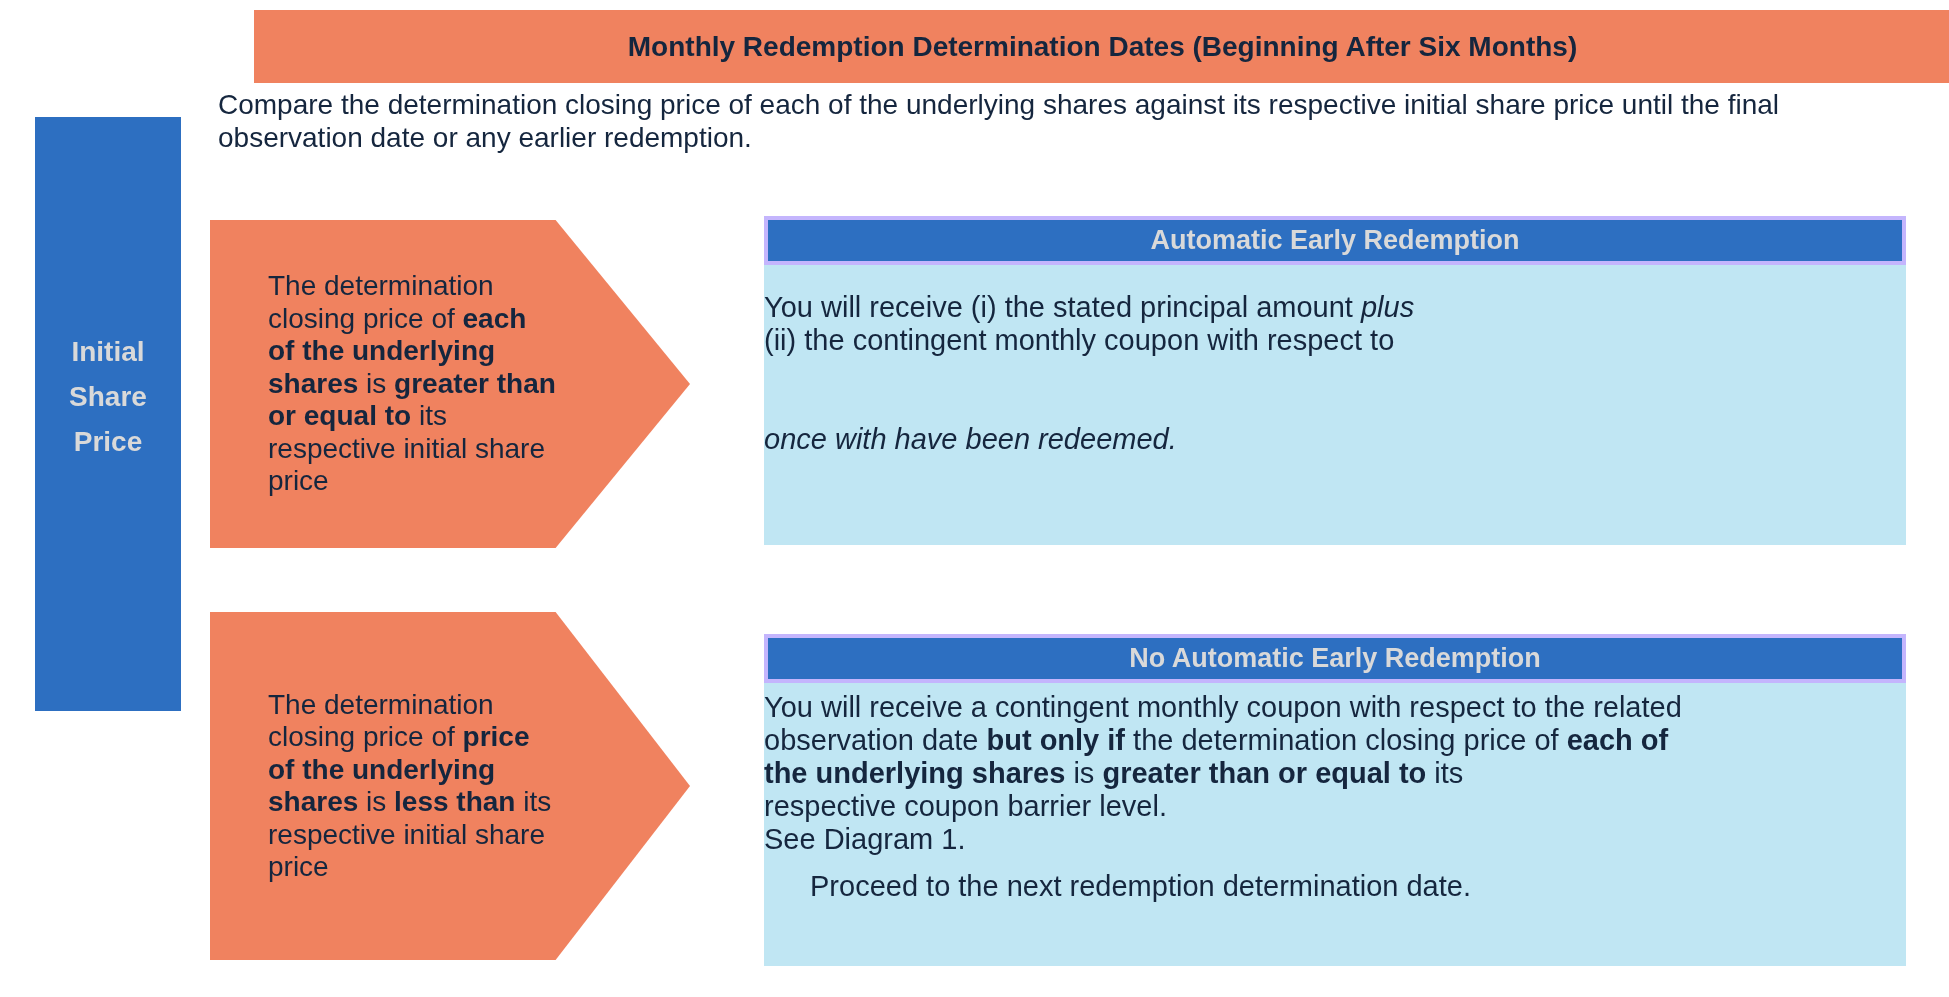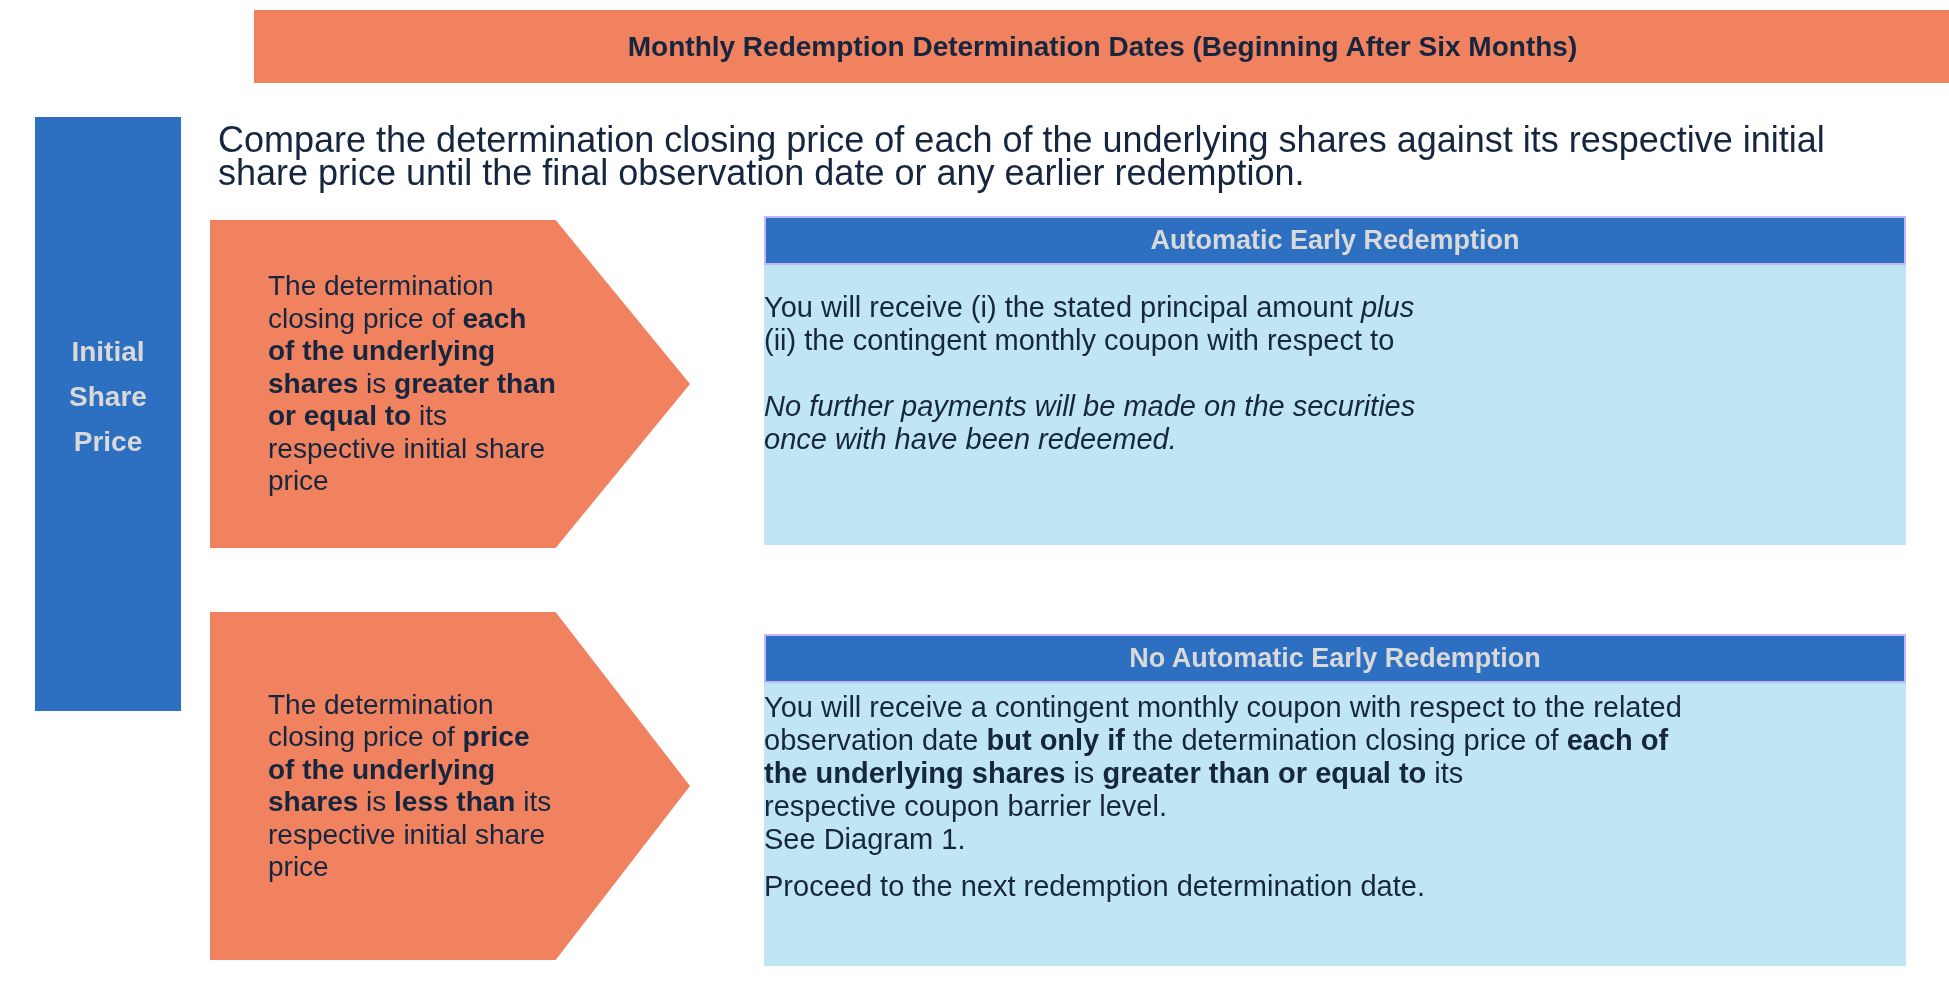--- a/index.html
+++ b/index.html
@@ -9,21 +9,21 @@
     font-family:"Liberation Sans","DejaVu Sans",sans-serif;
   }
   .title-bar{
     position:absolute;left:208px;top:10px;width:1697px;height:73px;
     background:var(--orange,#F0825F);
     display:flex;align-items:center;justify-content:center;
     font-weight:bold;font-size:28px;margin-left:46px;
   }
   .intro{
     position:absolute;left:218px;top:88px;width:1700px;
-    font-size:36px;line-height:33px;margin-top:35px;
+    font-size:28px;line-height:33px;
   }
   .side-bar{
     position:absolute;left:35px;top:117px;width:146px;height:594px;
     background:var(--blue,#2D6FC1);
     display:flex;align-items:center;justify-content:center;text-align:center;
   }
   .side-bar .side-label{
     color:var(--lighttext,#D9D9D9);font-weight:bold;font-size:28px;line-height:45px;
     margin-bottom:36px;
   }
@@ -35,33 +35,33 @@
   .arrow-top{left:210px;top:220px;width:480px;height:328px;}
   .arrow-bottom{left:210px;top:612px;width:480px;height:348px;}
   .arrow .arrow-text{
     margin-left:58px;font-size:28px;line-height:32.5px;
   }
   .panel{position:absolute;left:764px;width:1142px;box-sizing:border-box;}
   .panel-auto{top:216px;}
   .panel-noauto{top:634px;}
   .panel-header{
     height:49px;background:var(--blue,#2D6FC1);
-    border:2px solid #c4b5fd;box-sizing:border-box;
+    border:4px solid #c4b5fd;box-sizing:border-box;
     display:flex;align-items:center;justify-content:center;
     color:var(--lighttext,#D9D9D9);font-weight:bold;font-size:27px;
   }
   .panel-body{
     background:var(--lightblue,#C0E6F3);
     text-align:left;font-size:29px;line-height:33px;
     box-sizing:border-box;
   }
   .panel-auto .panel-body{height:280px;padding-top:26px;}
   .panel-noauto .panel-body{height:283px;padding-top:8px;}
   .panel-auto .para-2{margin-top:33px;}
-  .panel-noauto .para-proceed{margin-top:14px;}
+  .panel-noauto .para-proceed{margin-top:14px;padding-left:46px;}
 </style>
 </head>
 <body>
 
 <div class="title-bar">
   <span>Monthly Redemption Determination Dates (Beginning After Six Months)</span>
 </div>
 
 <div class="intro">Compare the determination closing price of each of the underlying shares against its respective initial share price until the final observation date or any earlier redemption.</div>
 
@@ -76,21 +76,21 @@
 <div class="arrow arrow-bottom">
   <div class="arrow-text"><span>The determination</span><br><span>closing price of </span><span style="font-weight: bold;">price</span><br><span style="font-weight: bold;">of the underlying</span><br><span style="font-weight: bold;">shares</span><span> is </span><span style="font-weight: bold;">less than</span><span> its</span><br><span>respective initial share</span><br><span>price</span></div>
 </div>
 
 <div class="panel panel-auto">
   <div class="panel-header">
     <span>Automatic Early Redemption</span>
   </div>
   <div class="panel-body">
     <div class="para-1"><span>You will receive (i) the stated principal amount </span><span style="font-style: italic;">plus</span><br><span>(ii) the contingent monthly coupon with respect to</span><br></div>
-    <div class="para-2"><span style="font-style: italic;">No further payments will be made on the securities</span><br><span style="font-style: italic;">once with have been redeemed.</span></div>
+    <div class="para-2"><br><span style="font-style: italic;">once with have been redeemed.</span></div>
   </div>
 </div>
 
 <div class="panel panel-noauto">
   <div class="panel-header">
     <span>No Automatic Early Redemption</span>
   </div>
   <div class="panel-body">
     <div class="para-main"><span>You will receive a contingent monthly coupon with respect to the related</span><br><span>observation date </span><span style="font-weight: bold;">but only if</span><span> the determination closing price of </span><span style="font-weight: bold;">each of</span><br><span style="font-weight: bold;">the underlying shares</span><span> is </span><span style="font-weight: bold;">greater than or equal to</span><span> its</span><br><span>respective coupon barrier level.</span><br><span>See Diagram 1.</span></div>
     <div class="para-proceed"><span>Proceed to the next redemption determination date.</span></div>

